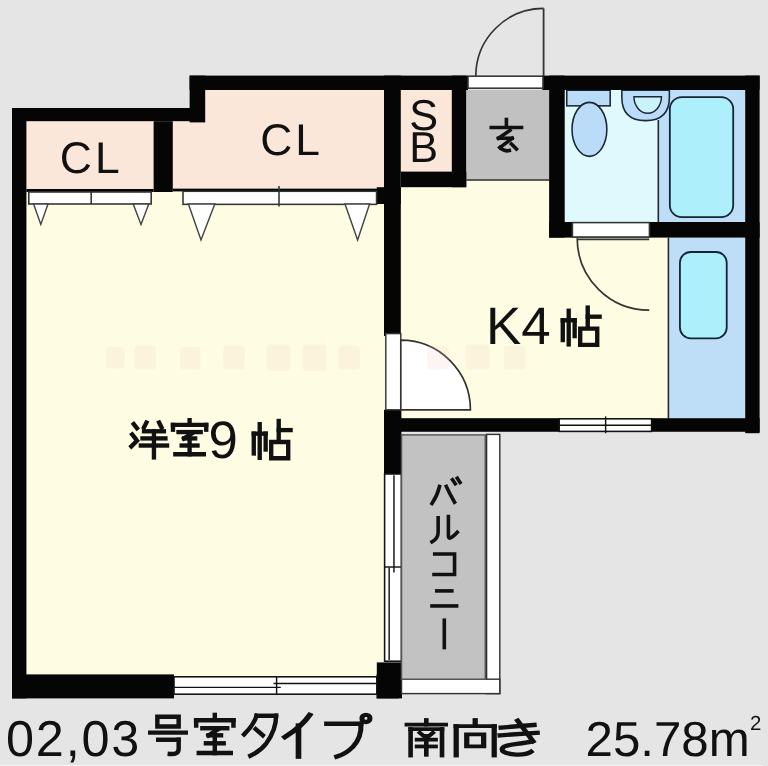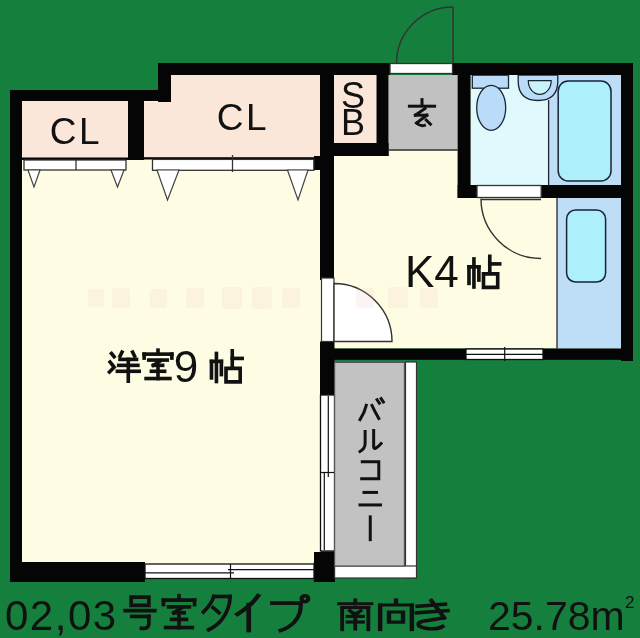--- a/index.html
+++ b/index.html
@@ -1,16 +1,16 @@
 <!DOCTYPE html>
 <html><head>
 <meta charset="utf-8">
 <style>
 html,body{margin:0;padding:0;background:#fff;}
-#stage{position:relative;width:640px;height:638px;background:#15803d;overflow:hidden;font-family:"Liberation Sans",sans-serif;}
+#stage{position:relative;width:640px;height:638px;background:#e5e5e5;overflow:hidden;font-family:"Liberation Sans",sans-serif;}
 svg{position:absolute;left:0;top:0;}
 </style>
 </head>
 <body>
 <div id="stage">
 <svg width="640" height="638" viewBox="0 0 640 638">
 <defs>
 <g id="k-hei" stroke="#111" fill="none" stroke-linecap="square">
   <path d="M21,12 V97"></path>
           <path d="M6,36 H36"></path>

